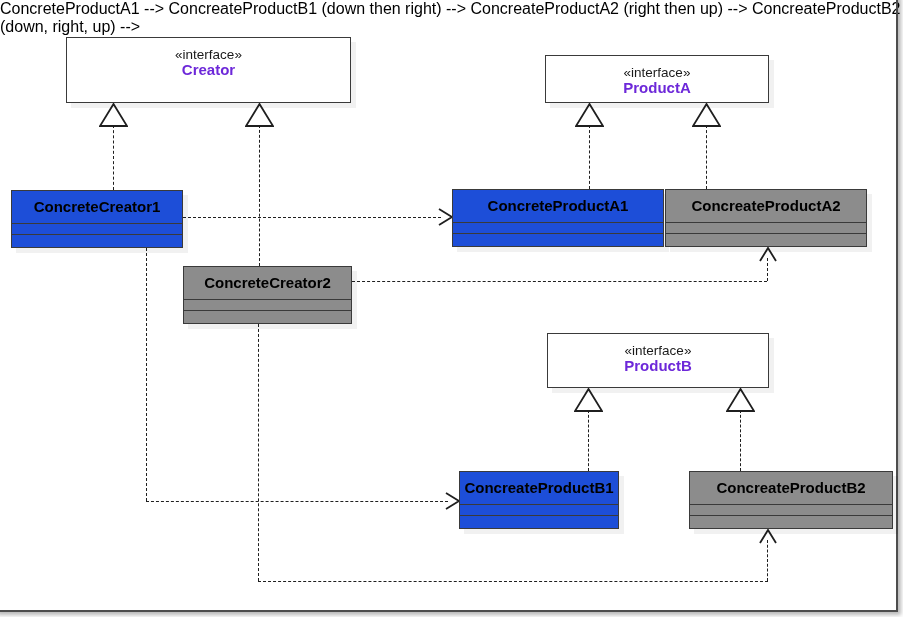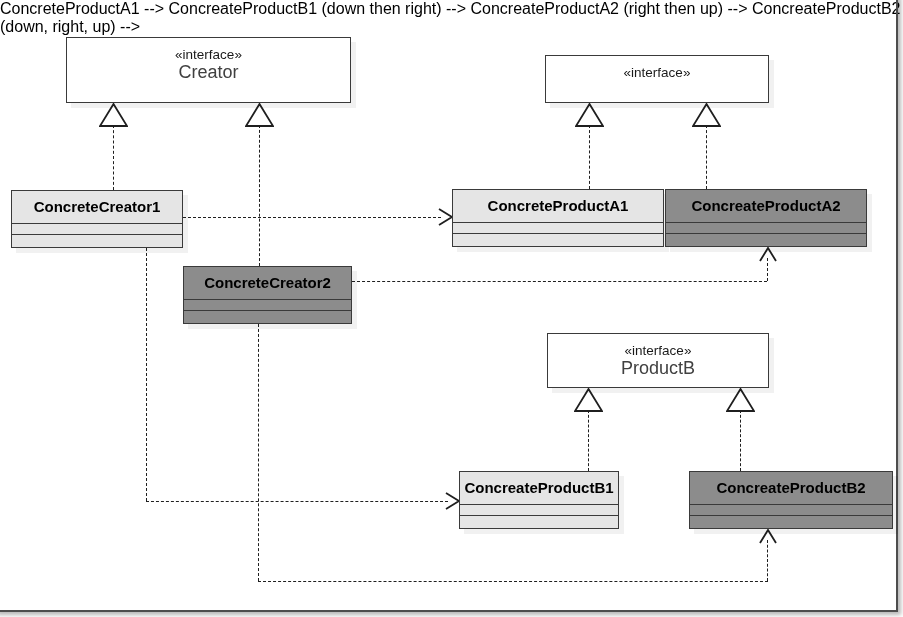--- a/index.html
+++ b/index.html
@@ -48,23 +48,23 @@
     white-space: nowrap;
   }
   .uml-box .stereo {
     display: block;
     font-size: 13.5px;
     font-weight: normal;
     color: #1a1a1a;
   }
   .uml-box .cname {
     display: block;
-    font-size: 18px;
-    font-weight: normal;
-    color: #404040;
+    font-size: 15px;
+    font-weight: bold;
+    color: #6d28d9;
   }
   .uml-box .compartment {
     box-sizing: border-box;
     border-top: 1.6px solid #3a3a3a;
     width: 100%;
   }
 
   
   .iface .hdr {
     padding-top: 9px;
@@ -72,21 +72,21 @@
   }
 
   
   .klass .hdr {
     font-size: 15px;
     font-weight: bold;
     display: flex;
     align-items: center;
     justify-content: center;
   }
-  .light { background: #e5e5e5; }
+  .light { background: #1d4ed8; }
   .dark  { background: #8c8c8c; }
 
   
   .seg {
     position: absolute;
     background: transparent;
   }
   .seg-v {
     border-left: 1.7px dashed #1f1f1f;
     width: 0;
@@ -203,20 +203,21 @@
     <div class="hdr">
       <span class="stereo">«interface»</span>
       <span class="cname">Creator</span>
     </div>
   </div>
 
   
   <div class="uml-box iface" style="left:545px; top:55px; width:224px; height:48px;">
     <div class="hdr">
       <span class="stereo">«interface»</span>
+      <span class="cname">ProductA</span>
     </div>
   </div>
 
   
   <div class="uml-box iface" style="left:547px; top:333px; width:222px; height:55px;">
     <div class="hdr">
       <span class="stereo">«interface»</span>
       <span class="cname">ProductB</span>
     </div>
   </div>

